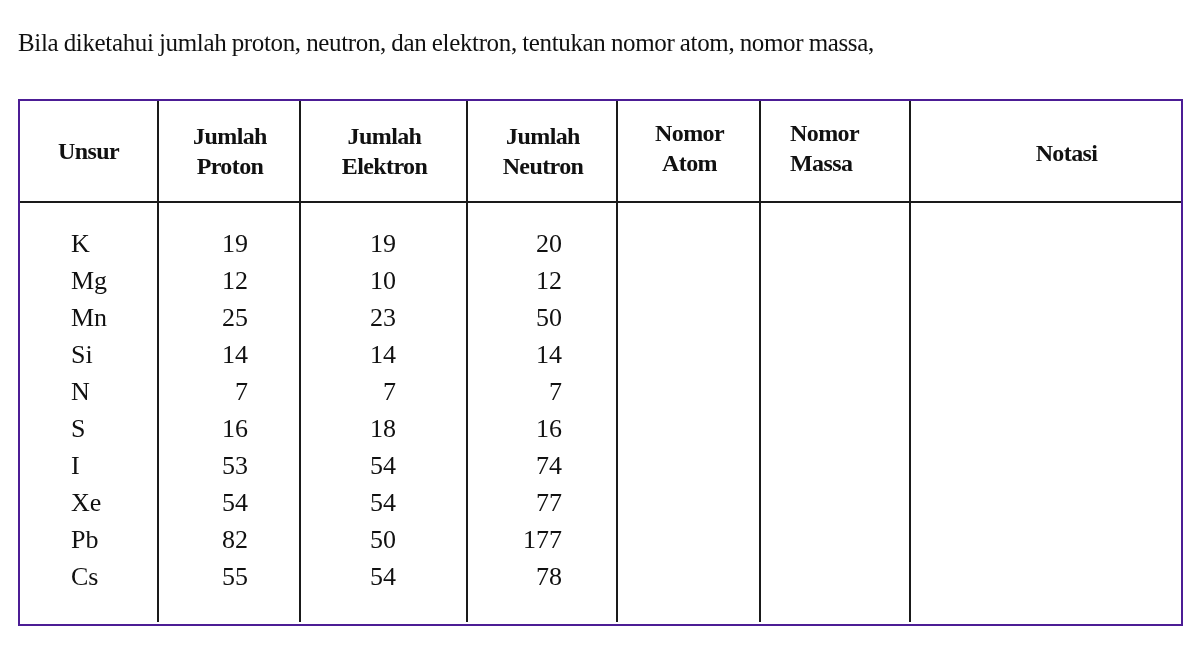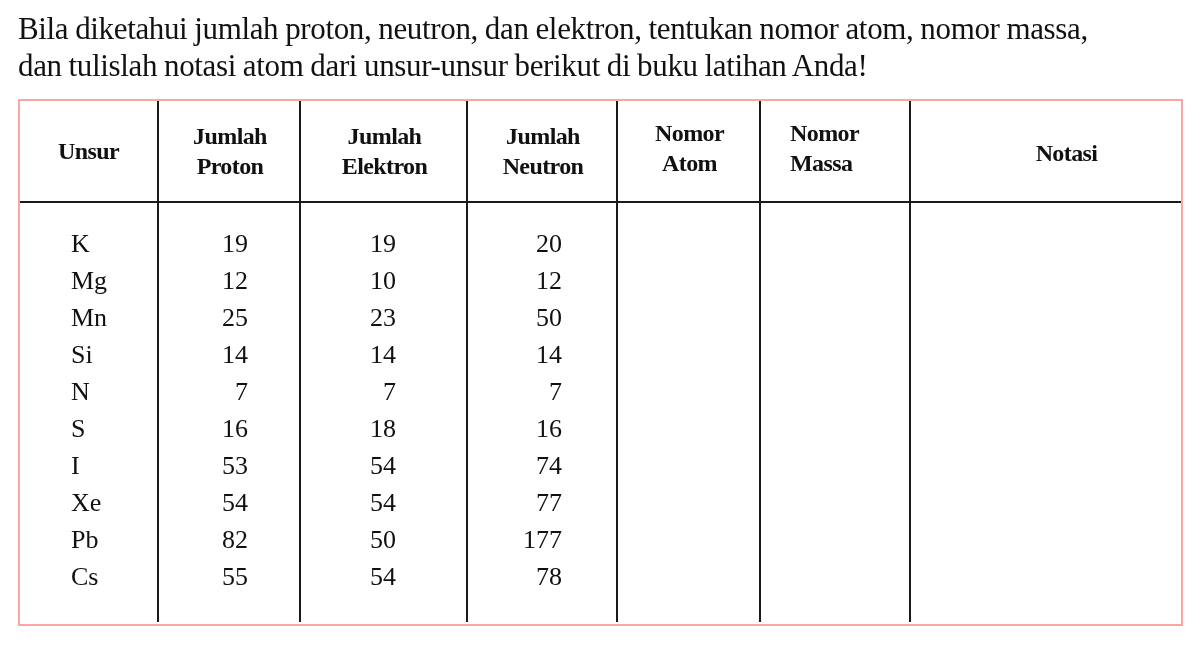--- a/index.html
+++ b/index.html
@@ -11,36 +11,36 @@
     overflow: hidden;
   }
   body {
     position: relative;
     font-family: "Liberation Serif", "DejaVu Serif", serif;
     color: #111111;
   }
   .intro {
     position: absolute;
     left: 18px;
-    top: 10px;
+    top: 24px;
     width: 1170px;
-    font-size: 31px;
+    font-size: 25px;
     line-height: 37px;
     letter-spacing: -0.35px;
     word-spacing: -0.5px;
   }
   .intro .line { display: block; white-space: nowrap; }
 
   .table-frame {
     position: absolute;
     left: 18px;
     top: 99px;
     width: 1165px;
     height: 527px;
-    border: 2px solid #fca5a5;
+    border: 2px solid #4c1d95;
     box-sizing: border-box;
   }
   .header-rule {
     position: absolute;
     left: 0;
     right: 0;
     top: 100px;
     height: 0;
     border-top: 2px solid #1a1a1a;
   }
@@ -75,21 +75,20 @@
   }
   .row-line { display: block; height: 37px; white-space: nowrap; }
   .num { text-align: right; }
   .sym { text-align: left; }
 </style>
 </head>
 <body>
 
 <div class="intro">
   <span class="line">Bila diketahui jumlah proton, neutron, dan elektron, tentukan nomor atom, nomor massa,</span>
-  <span class="line">dan tulislah notasi atom dari unsur-unsur berikut di buku latihan Anda!</span>
 </div>
 
 <div class="table-frame">
 
   <div class="hcell" style="left:0;width:137px;">
     <span>Unsur</span>
   </div>
   <div class="hcell" style="left:139px;width:142px;">
     <div>
       <span class="h2">Jumlah</span>

